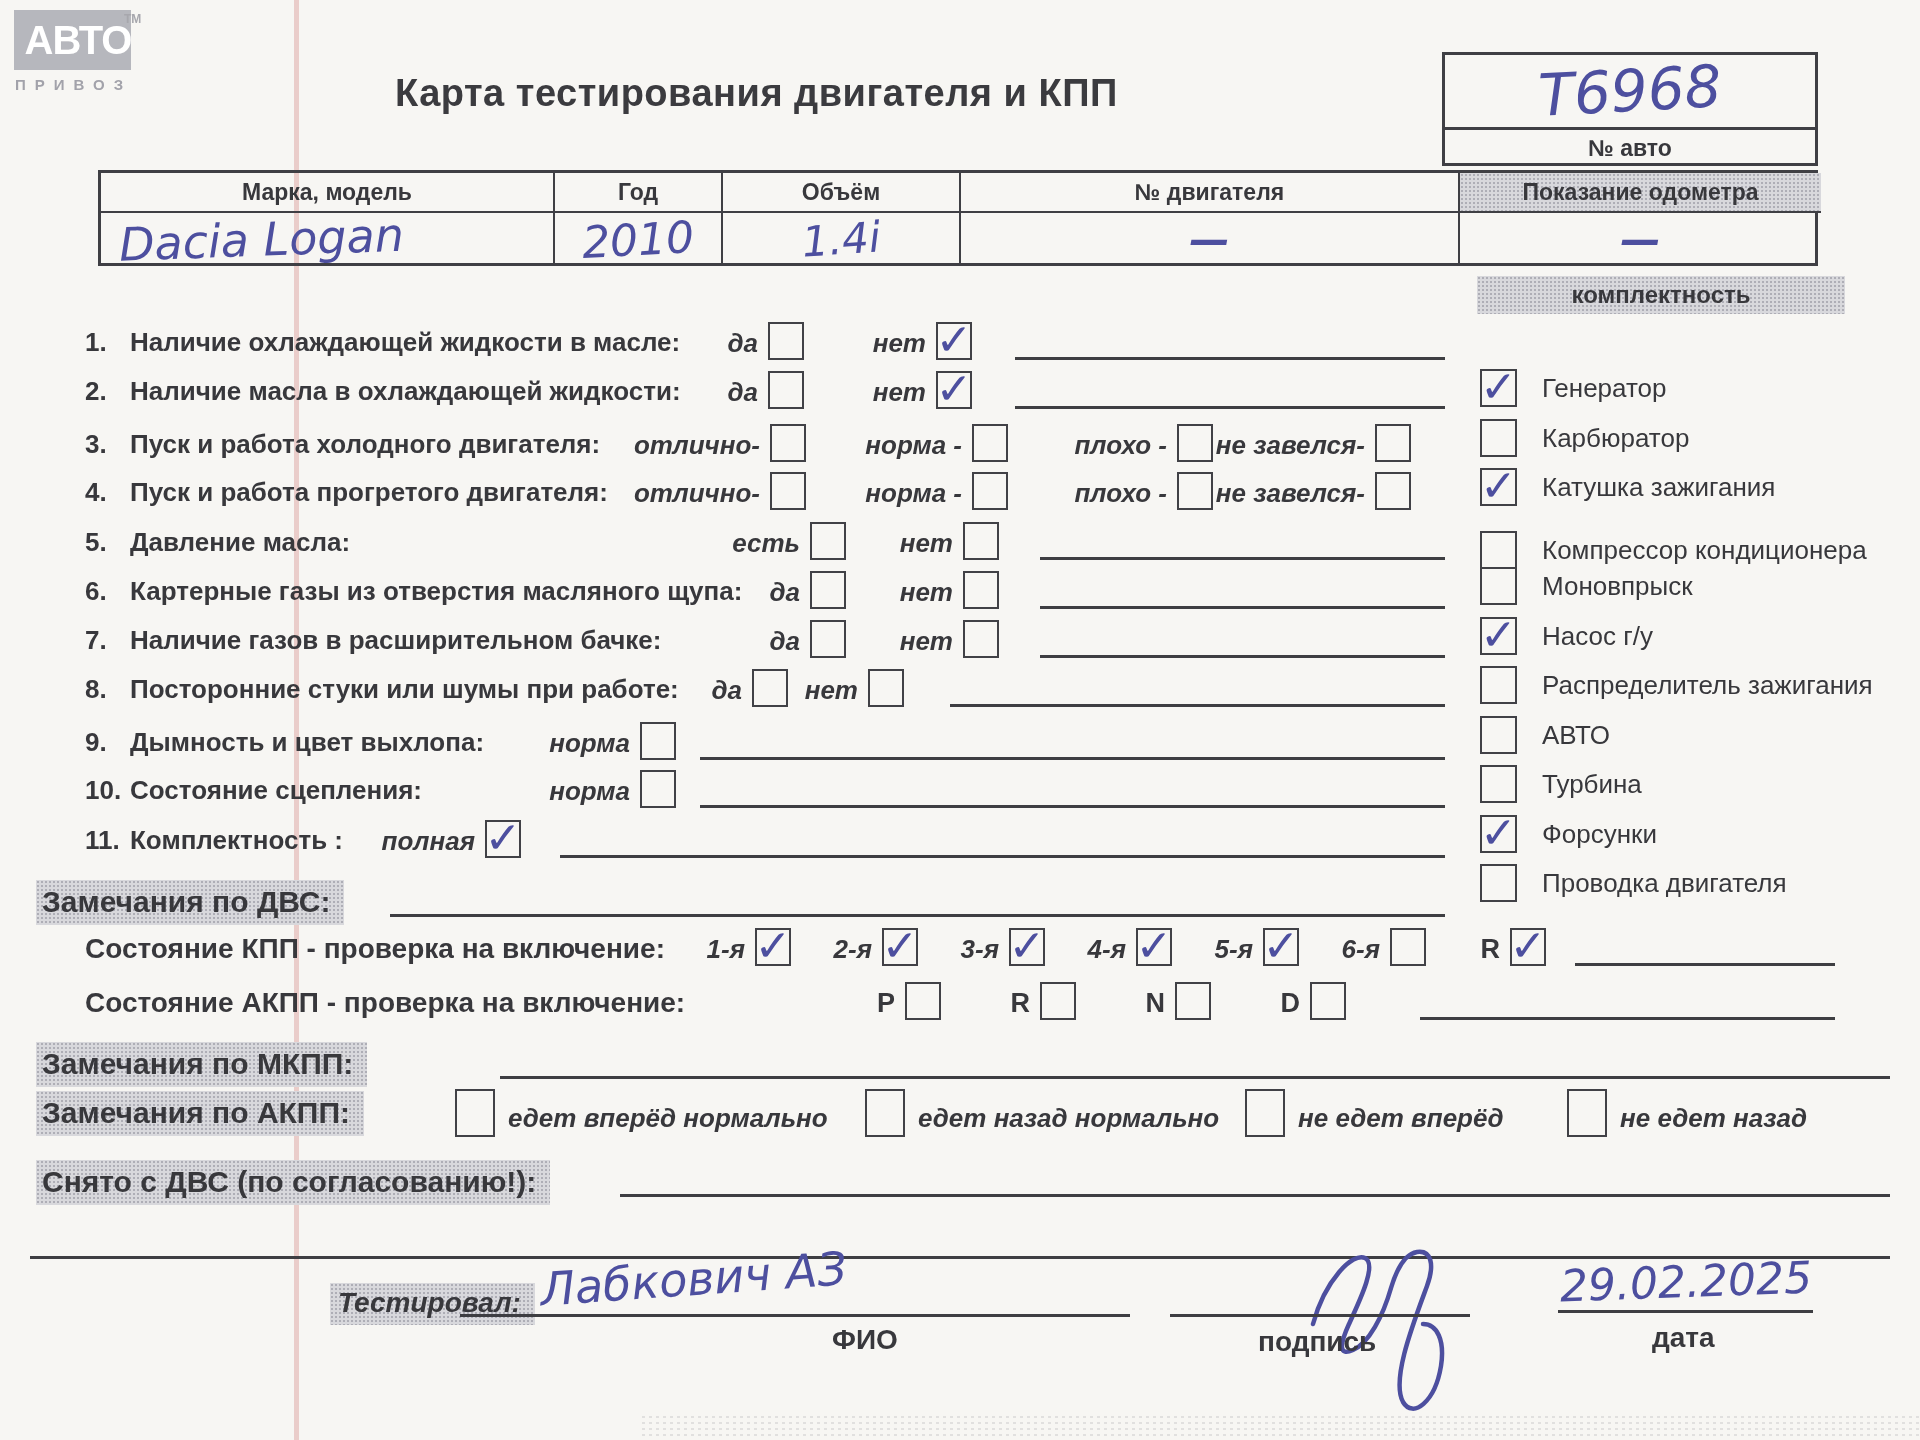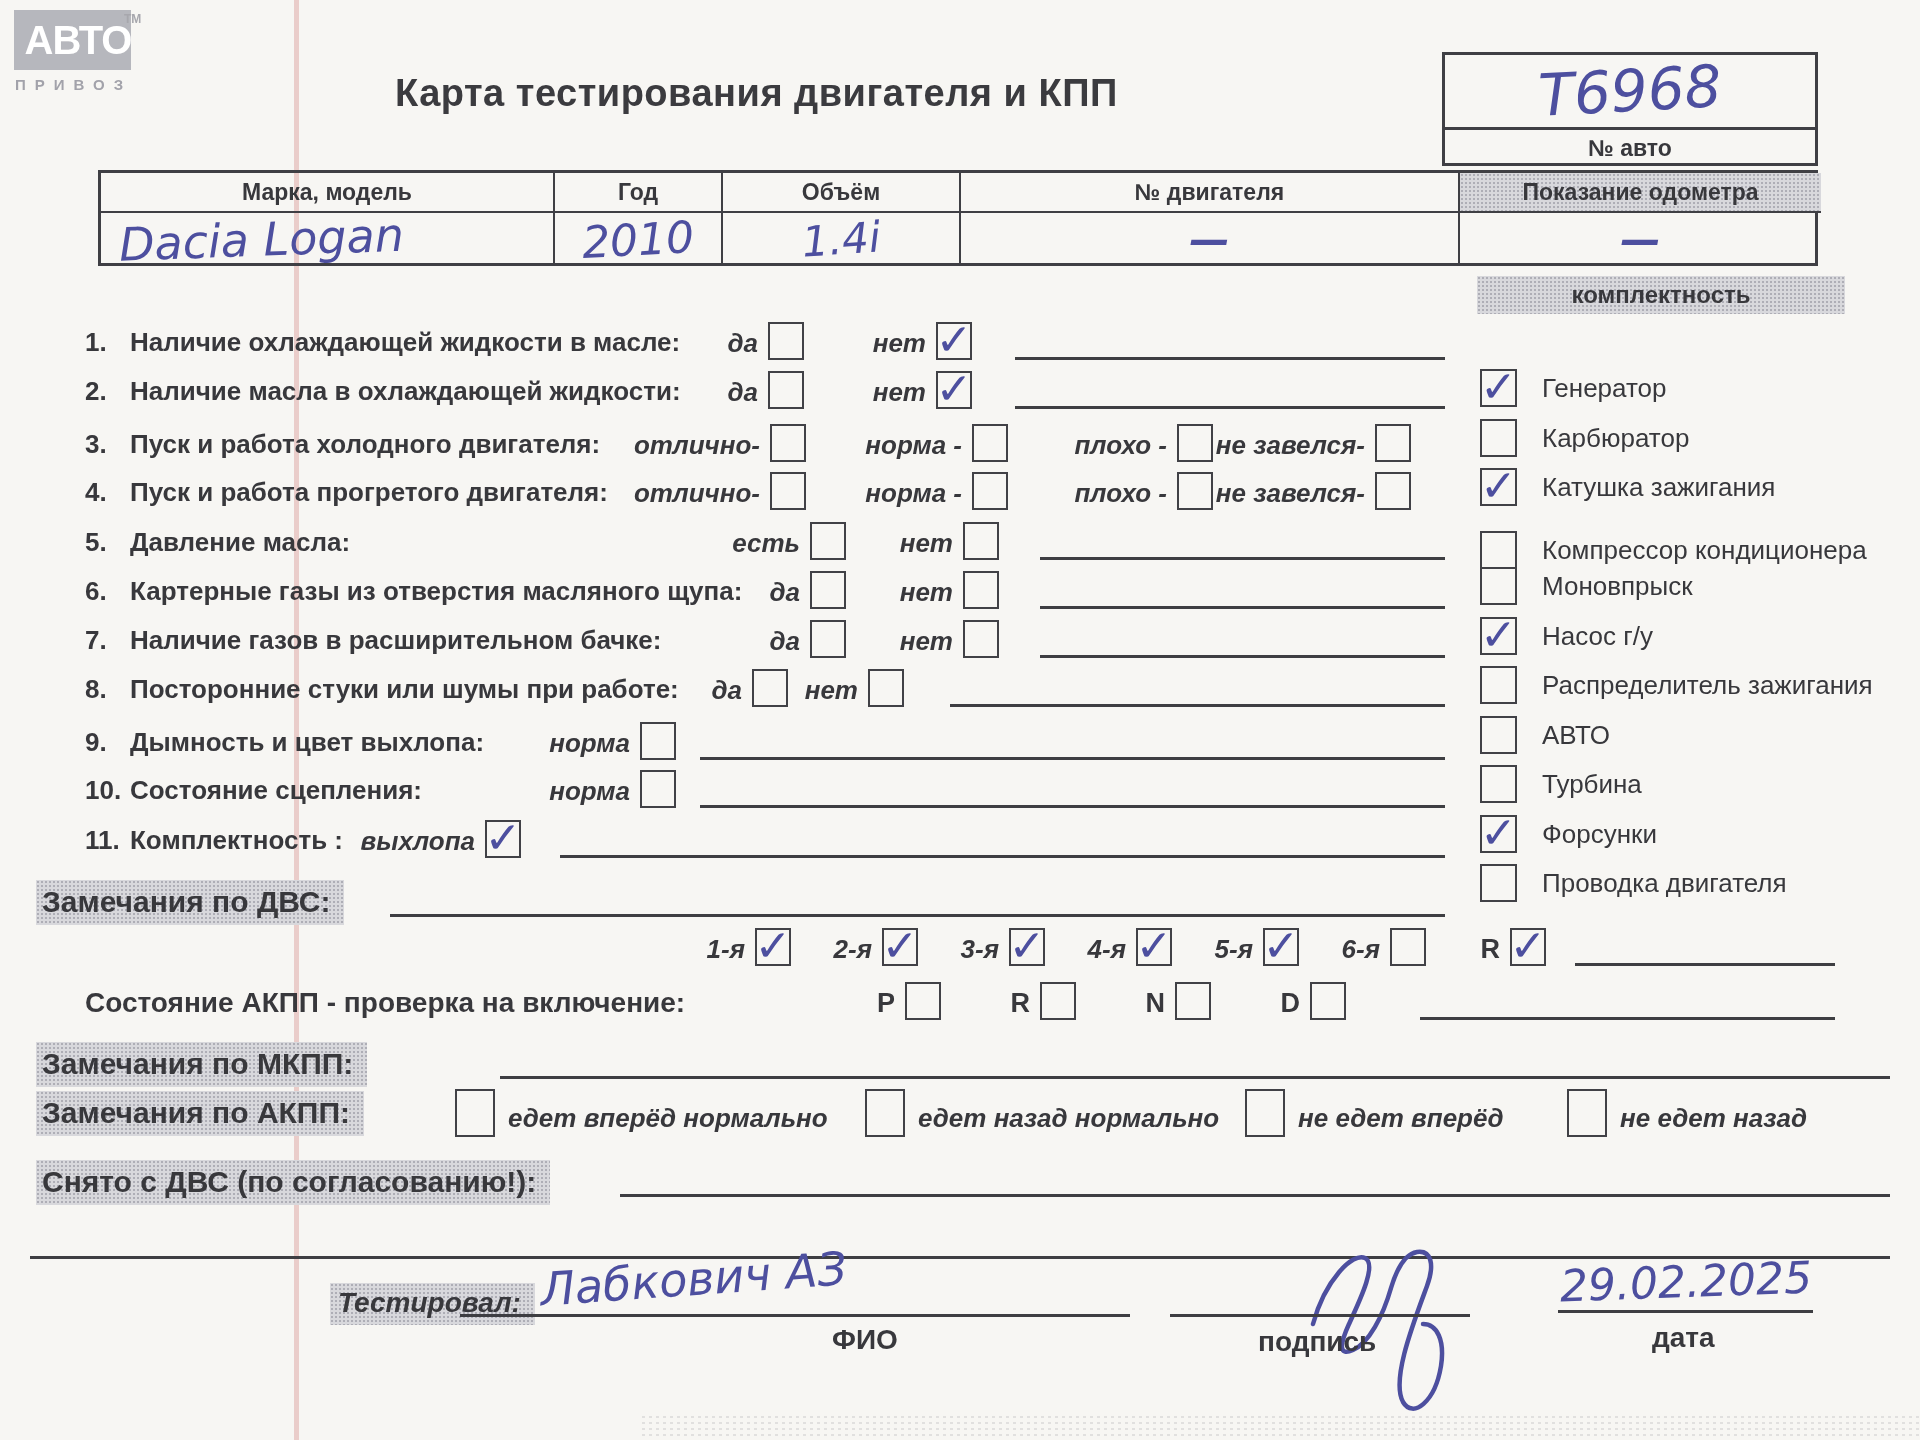--- a/index.html
+++ b/index.html
@@ -194,29 +194,30 @@
   <div class="row" style="top:775px">
     <span class="num">10.</span>
     <span class="lab">Состояние сцепления:</span>
     <span class="ol" style="right:1290px">норма</span>
     <span class="box" style="left:640px"></span>
     <span class="wline" style="left:700px; width:745px; top:30px"></span>
   </div>
   <div class="row" style="top:825px">
     <span class="num">11.</span>
     <span class="lab">Комплектность :</span>
-    <span class="ol" style="right:1445px">выхлопа</span>
+    <span class="ol" style="right:1445px">полная</span>
     <span class="box on" style="left:485px">✓</span>
     <span class="wline" style="left:560px; width:885px; top:30px"></span>
   </div>
 
   <div class="hl hl-label" style="top:880px">Замечания по ДВС:</div>
   <span class="wline" style="left:390px; width:1055px; top:914px"></span>
 
   <div class="row" style="top:933px">
+    <span class="slab">Состояние КПП - проверка на включение:</span>
     <span class="glab" style="right:1175px">1-я</span>
     <span class="box on" style="left:755px">✓</span>
     <span class="glab" style="right:1048px">2-я</span>
     <span class="box on" style="left:882px">✓</span>
     <span class="glab" style="right:921px">3-я</span>
     <span class="box on" style="left:1009px">✓</span>
     <span class="glab" style="right:794px">4-я</span>
     <span class="box on" style="left:1136px">✓</span>
     <span class="glab" style="right:667px">5-я</span>
     <span class="box on" style="left:1263px">✓</span>

